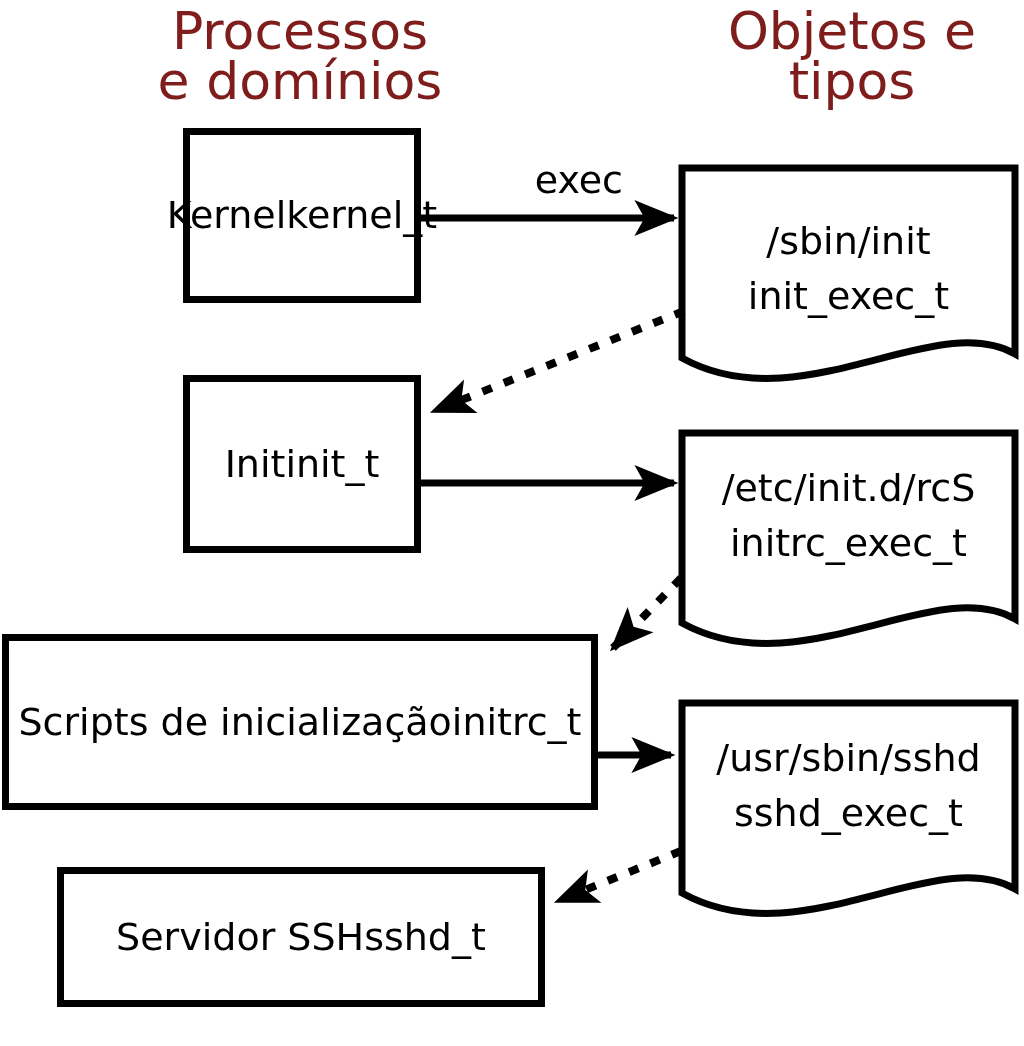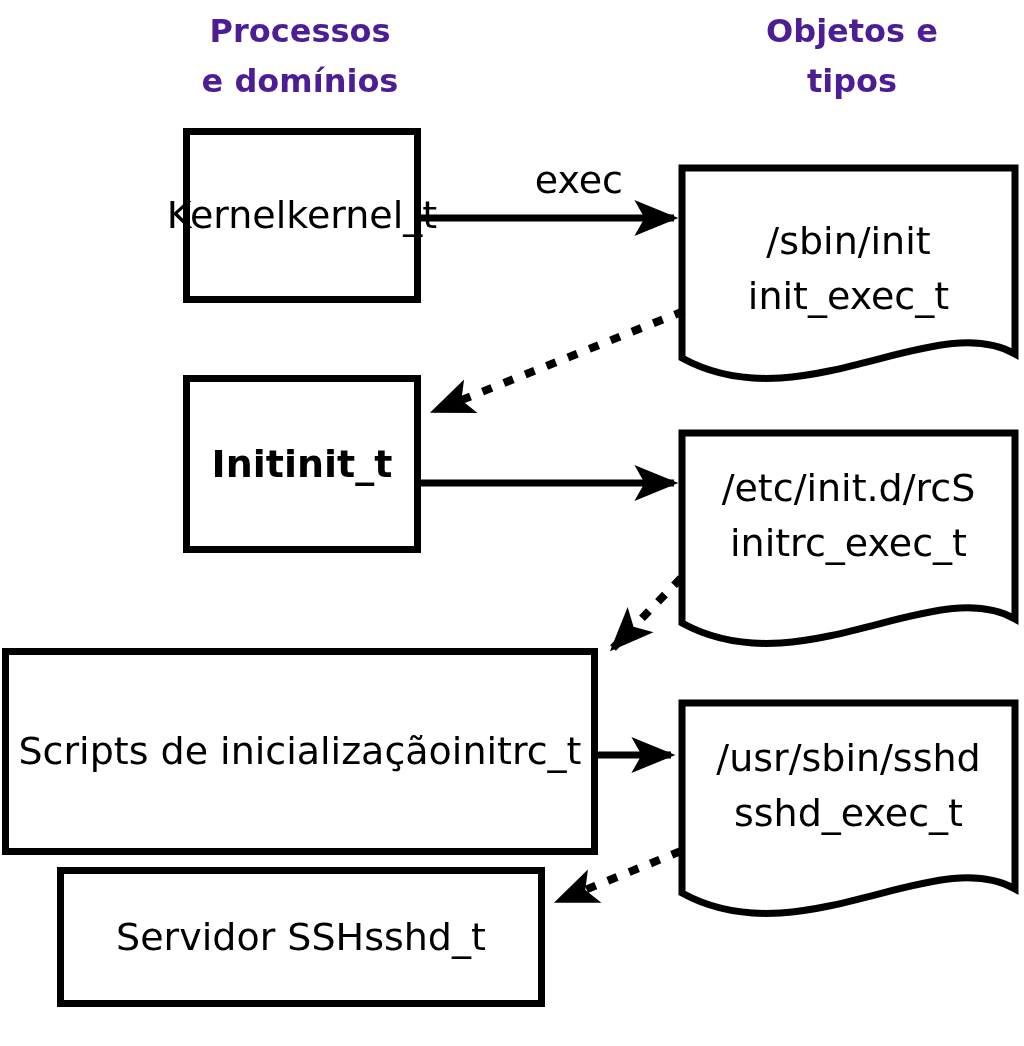--- a/index.html
+++ b/index.html
@@ -20,41 +20,41 @@
     position: absolute;
     left: 0;
     top: 0;
     width: 1024px;
     height: 1046px;
     pointer-events: none;
   }
   .heading {
     position: absolute;
     text-align: center;
-    font-weight: bold;
-    font-size: 32px;
+    font-weight: normal;
+    font-size: 52px;
     line-height: 50px;
-    color: #4c1d95;
+    color: #7f1d1d;
   }
   .heading-left  { left: 120px; top: 6px;  width: 360px; }
   .heading-right { left: 672px; top: 6px;  width: 360px; }
   .pbox {
     position: absolute;
     box-sizing: border-box;
     border: 7px solid #000000;
     background: #ffffff;
     display: flex;
     flex-direction: row;
     justify-content: center;
     align-items: center;
     text-align: center;
   }
   .pbox-kernel { left: 183px; top: 128px; width: 238px; height: 175px; }
-  .pbox-init   { left: 183px; top: 375px; width: 238px; height: 178px; font-weight: bold; }
-  .pbox-initrc { left: 2px;   top: 648px; width: 596px; height: 207px; }
+  .pbox-init   { left: 183px; top: 375px; width: 238px; height: 178px; }
+  .pbox-initrc { left: 2px;   top: 634px; width: 596px; height: 176px; }
   .pbox-sshd   { left: 57px;  top: 867px; width: 488px; height: 140px; }
   .node-line {
     font-size: 38px;
     line-height: 55px;
     white-space: nowrap;
   }
   .doc-text {
     position: absolute;
     width: 333px;
     left: 682px;

